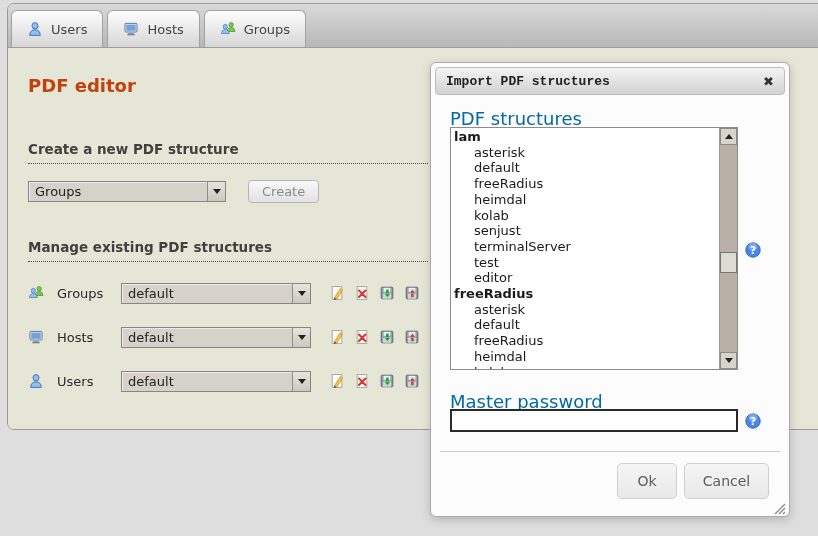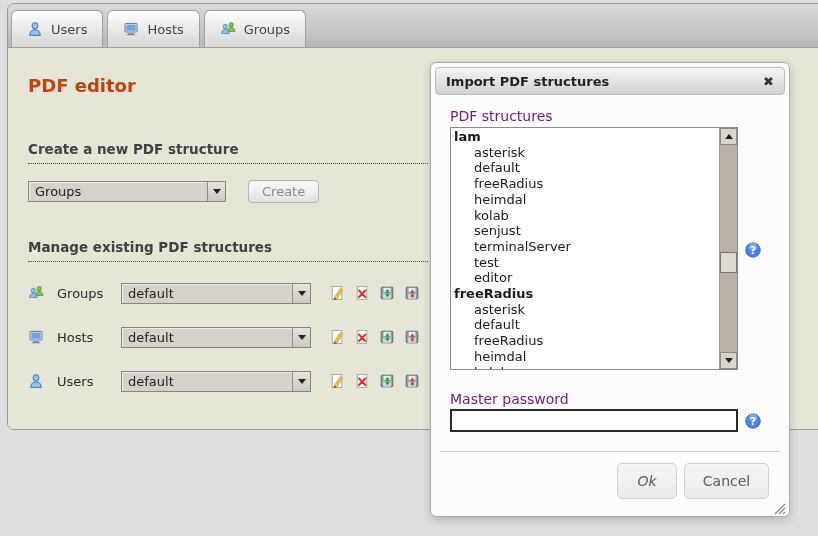--- a/index.html
+++ b/index.html
@@ -69,23 +69,23 @@
     position:absolute;left:430px;top:62px;width:358px;height:453px;
     background:#fcfcfc;border:1px solid #ababab;border-radius:6px;
     box-shadow:0 3px 10px rgba(0,0,0,.18);
   }
   .dlg-titlebar{
     position:absolute;left:4px;right:4px;top:4px;height:28px;box-sizing:border-box;
     background:linear-gradient(#f4f4f4,#d2d2d2);
     border:1px solid #bcbcbc;border-radius:4px;
     display:flex;align-items:center;justify-content:space-between;padding:0 10px;
   }
-  .dlg-title{font-size:13px;font-weight:bold;color:#222;}
+  .dlg-title{font-size:13px;font-weight:bold;color:#222;font-family:Liberation Mono, monospace;}
   .dlg-close{font-size:13px;font-weight:bold;color:#333;cursor:pointer;line-height:1;}
-  .dlg-label{position:absolute;left:19px;font-size:14px;color:#701a75;}
+  .dlg-label{position:absolute;left:19px;font-size:18px;color:#0369a1;}
   #structures-label{top:45px;}
   #master-label{top:328px;}
   #pdf-list{
     position:absolute;left:19px;top:64px;width:288px;height:243px;box-sizing:border-box;
     background:#fff;border:1px solid #8b8b8b;overflow:hidden;
   }
   #pdf-list-content{
     position:absolute;left:0;top:0;right:18px;bottom:0;overflow:hidden;
     padding:1px 0 0 3px;font-size:13px;line-height:15.7px;color:#1a1a1a;
   }
@@ -112,21 +112,21 @@
     position:absolute;left:19px;top:346px;width:288px;height:23px;box-sizing:border-box;
     border:2px solid #2a2a2a;background:#fff;font-family:inherit;font-size:13px;padding:0 4px;
   }
   .dlg-divider{position:absolute;left:9px;right:9px;top:388px;border-top:1px solid #ccc;}
   .dlg-buttons{position:absolute;top:400px;left:186px;display:flex;gap:7px;}
   .dlg-btn{
     font-family:inherit;font-size:14px;color:#5c5c5c;
     background:linear-gradient(#f5f5f5,#e9e9e9);
     border:1px solid #cfcfcf;border-radius:5px;height:36px;cursor:pointer;
   }
-  #ok-btn{width:60px;font-style:italic;} #cancel-btn{width:85px;}
+  #ok-btn{width:60px;} #cancel-btn{width:85px;}
   .resize-grip{position:absolute;right:3px;bottom:3px;width:13px;height:13px;}
 </style>
 </head>
 <body>
 
 <div id="main-panel">
   <div id="tab-strip">
       <div class="tab">
         <span class="ticon"><svg viewBox="0 0 16 16" width="16" height="16">
             <g transform="">

